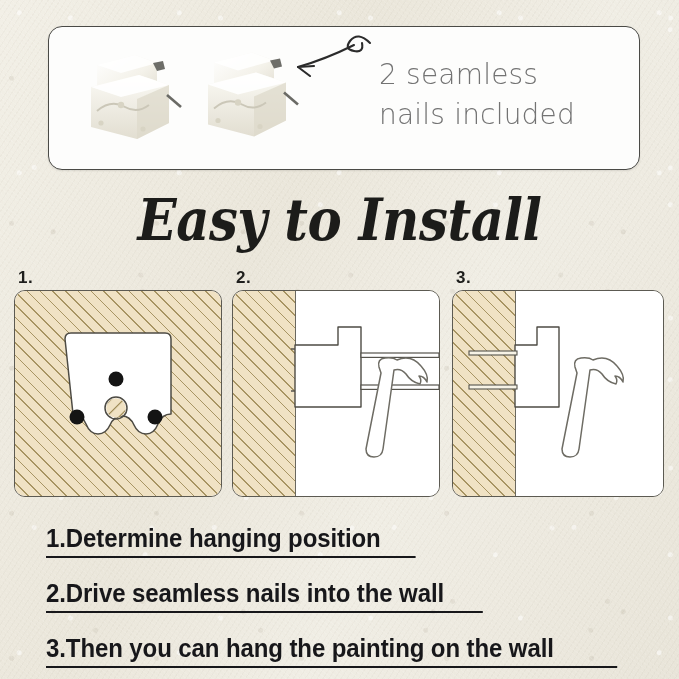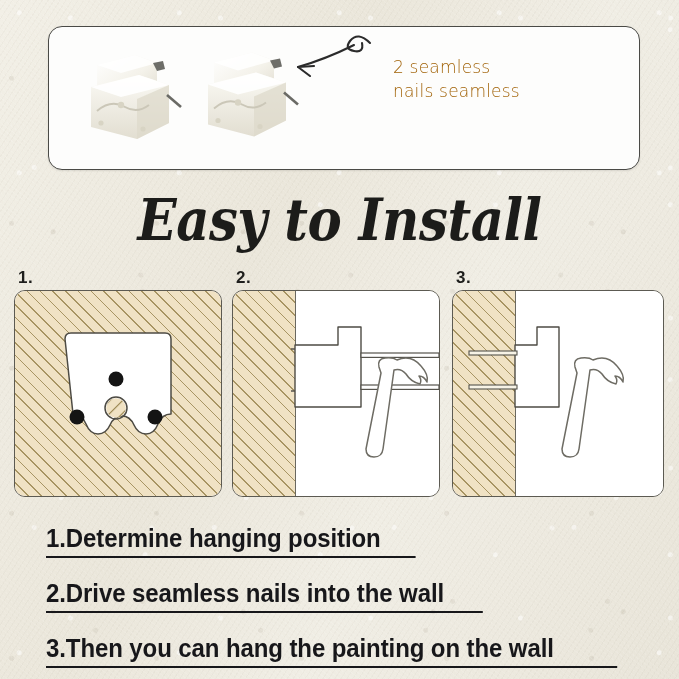--- a/index.html
+++ b/index.html
@@ -67,26 +67,26 @@
   .arrow-svg {
     position: absolute;
     left: 215px;
     top: 2px;
     width: 110px;
     height: 60px;
   }
 
   .card-text {
     position: absolute;
-    left: 344px;
+    left: 330px;
     top: 28px;
     width: 245px;
-    color: #a16207;
+    color: #737373;
     font-family: "DejaVu Sans", sans-serif;
-    font-size: 17px;
+    font-size: 28px;
     font-weight: 300;
     line-height: 1.42;
     letter-spacing: 0.2px;
   }
 
   
   .title {
     position: absolute;
     left: 0;
     right: 0;
@@ -235,21 +235,21 @@
     </div>
 
     <svg class="arrow-svg" viewBox="0 0 110 60">
       <path d="M106 14 q-12 -12 -20 -2 q-6 8 4 10 q10 2 8 -8" fill="none" stroke="#2b2b2b" stroke-width="2.1" stroke-linecap="round"></path>
       <path d="M90 16 q-28 14 -56 22" fill="none" stroke="#2b2b2b" stroke-width="2.1" stroke-linecap="round"></path>
       <path d="M34 38 l16 -1 M34 38 l12 9" fill="none" stroke="#2b2b2b" stroke-width="2.1" stroke-linecap="round"></path>
     </svg>
 
     <div class="card-text">
       <div>2 seamless</div>
-      <div>nails seamless</div>
+      <div>nails included</div>
     </div>
   </div>
 
   <div class="title">Easy to Install</div>
 
   <div class="step step-1">
     <div class="step-num">1.</div>
     <div class="panel">
       <div class="hatch hatch-full"></div>
       <svg class="svg-layer" viewBox="0 0 206 205" preserveAspectRatio="none">

